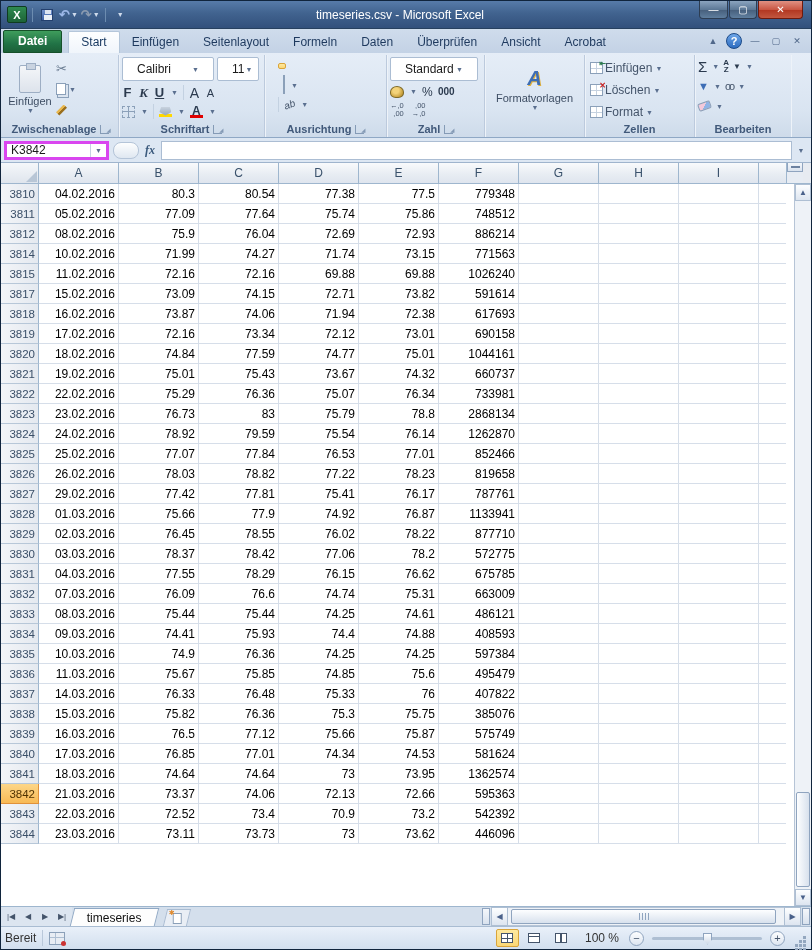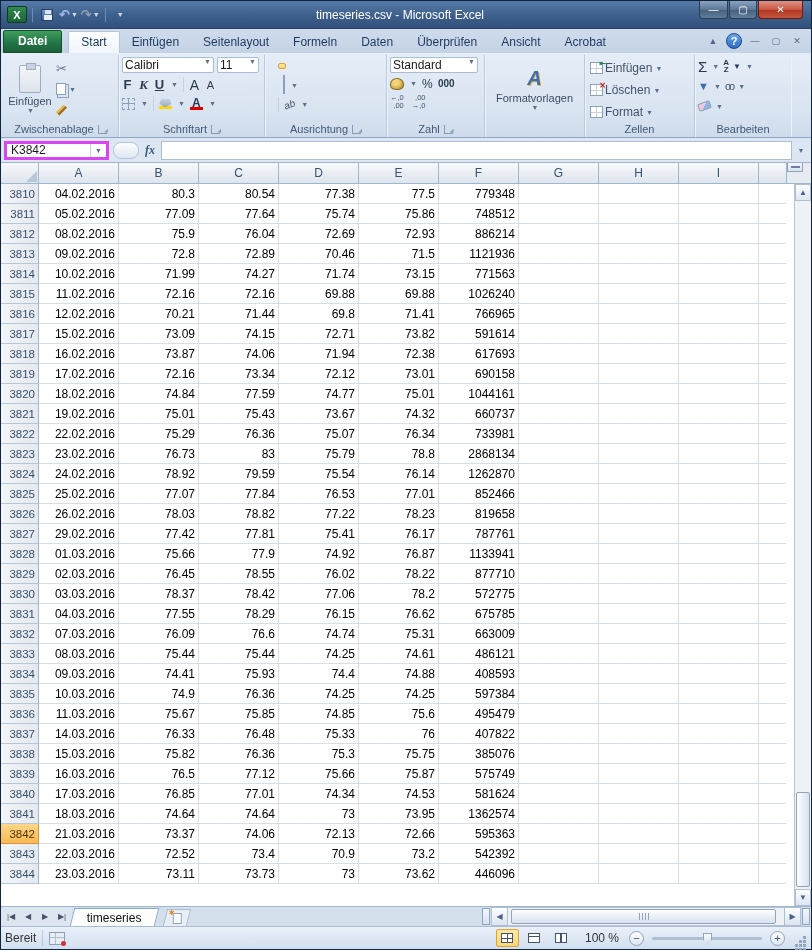--- a/index.html
+++ b/index.html
@@ -43,34 +43,34 @@
   .mini-ctl { width:16px; height:14px; display:flex; align-items:center; justify-content:center;
     font-size:9px; color:#51688a; }
   .help-circle { width:16px; height:16px; border-radius:50%; background:linear-gradient(#6ea6e8,#2d6cc0);
     color:#fff; font-size:11px; font-weight:bold; display:flex; align-items:center; justify-content:center; border:1px solid #1c4a88; }
 
   
   .ribbon { height:85px; background:linear-gradient(#e5edf7,#d9e4f1 70%,#cedbea);
     border-bottom:1px solid #8fa8c5; display:flex; padding:2px 0 0 2px; }
   .rgroup { display:flex; flex-direction:column; border-right:1px solid #bccadd; box-shadow:1px 0 0 #eef3f9; padding:2px 3px 0 3px; }
   .rgroup-body { flex:1; display:flex; }
-  .rgroup-label { height:16px; font-size:11px; color:#41597a; text-align:center; display:flex; align-items:center; justify-content:center; gap:4px; }
+  .rgroup-label { height:16px; font-size:11px; color:#41597a; text-align:center; display:flex; align-items:center; justify-content:center; gap:4px;font-weight:bold; }
   .dlg { width:9px; height:9px; border-left:1px solid #7d94b1; border-bottom:1px solid #7d94b1; position:relative; opacity:.9; }
   .dlg:after { content:"◢"; position:absolute; right:-1px; bottom:0px; font-size:5px; color:#7d94b1; }
   .bigbtn { width:48px; display:flex; flex-direction:column; align-items:center; justify-content:center; color:#3d4d63; }
   .clipboard { width:22px; height:28px; background:linear-gradient(#f4f6f9,#dde3ec); border:1px solid #9daec4; border-radius:2px; position:relative; }
   .clipboard:before { content:""; position:absolute; top:-3px; left:6px; width:8px; height:5px; background:#c9d3e0; border:1px solid #9daec4; }
   .bigbtn-label { font-size:11px; color:#3d4d63; margin-top:2px; }
   .minicol { display:flex; flex-direction:column; justify-content:flex-start; gap:3px; padding-top:2px; }
   .sbtn { height:18px; display:flex; align-items:center; font-size:12px; color:#44546a; padding:0 2px; gap:2px; }
   .scissors { color:#6a7c92; font-size:13px; }
   .copy-ic { width:10px; height:12px; border:1px solid #8ba0b9; background:#fff; box-shadow:2px 2px 0 #dbe4ef,2px 2px 0 1px #8ba0b9; }
   .brush-ic { width:11px; height:11px; background:linear-gradient(135deg,#e8b64c 50%,#9a6f1e 50%); clip-path:polygon(0 70%,70% 0,100% 30%,30% 100%); }
-  .combo { background:#fff; border:1px solid #abbdd3; height:16px; display:flex; font-size:12px; color:#1a1a1a;
-    padding:0 2px; justify-content:space-between; border-radius:2px; }
+  .combo { background:#fff; border:1px solid #abbdd3; height:24px; display:flex; align-items:center; font-size:12px; color:#1a1a1a;
+    padding:0 14px; justify-content:space-between; border-radius:2px; }
   .fontrow { display:flex; gap:3px; margin-bottom:2px; }
   .btnrow { display:flex; align-items:center; gap:5px; height:19px; }
   .fmt { font-size:13px; color:#2b3a4e; min-width:11px; text-align:center; }
   .sepv { width:1px; height:15px; background:#c3d1e1; }
   .colorbar { display:inline-block; width:13px; height:3px; margin-top:-2px; }
   .stack { display:flex; flex-direction:column; align-items:center; line-height:10px; }
   .hl { background:linear-gradient(#fee9a0,#fbd776); border:1px solid #d9a43a; border-radius:2px; }
   .lines { width:14px; height:11px; background:repeating-linear-gradient(to bottom,#44546a 0 1.5px,transparent 1.5px 4px); }
   .lines.short { width:11px; }
   .grid-ic { width:13px; height:12px; border:1px dashed #8ba0b9; background:
@@ -489,66 +489,40 @@
             <div class="cell">76.04</div>
             <div class="cell">72.69</div>
             <div class="cell">72.93</div>
             <div class="cell">886214</div>
             <div class="cell empty"></div>
             <div class="cell empty"></div>
             <div class="cell empty"></div>
             <div class="cell sliver empty"></div>
           </div>
           <div class="grow">
-            <div class="rowhdr">3813</div>
-            <div class="cell">09.02.2016</div>
-            <div class="cell">72.8</div>
-            <div class="cell">72.89</div>
-            <div class="cell">70.46</div>
-            <div class="cell">71.5</div>
-            <div class="cell">1121936</div>
-            <div class="cell empty"></div>
-            <div class="cell empty"></div>
-            <div class="cell empty"></div>
-            <div class="cell sliver empty"></div>
-          </div>
-          <div class="grow">
             <div class="rowhdr">3814</div>
             <div class="cell">10.02.2016</div>
             <div class="cell">71.99</div>
             <div class="cell">74.27</div>
             <div class="cell">71.74</div>
             <div class="cell">73.15</div>
             <div class="cell">771563</div>
             <div class="cell empty"></div>
             <div class="cell empty"></div>
             <div class="cell empty"></div>
             <div class="cell sliver empty"></div>
           </div>
           <div class="grow">
             <div class="rowhdr">3815</div>
             <div class="cell">11.02.2016</div>
             <div class="cell">72.16</div>
             <div class="cell">72.16</div>
             <div class="cell">69.88</div>
             <div class="cell">69.88</div>
             <div class="cell">1026240</div>
-            <div class="cell empty"></div>
-            <div class="cell empty"></div>
-            <div class="cell empty"></div>
-            <div class="cell sliver empty"></div>
-          </div>
-          <div class="grow">
-            <div class="rowhdr">3816</div>
-            <div class="cell">12.02.2016</div>
-            <div class="cell">70.21</div>
-            <div class="cell">71.44</div>
-            <div class="cell">69.8</div>
-            <div class="cell">71.41</div>
-            <div class="cell">766965</div>
             <div class="cell empty"></div>
             <div class="cell empty"></div>
             <div class="cell empty"></div>
             <div class="cell sliver empty"></div>
           </div>
           <div class="grow">
             <div class="rowhdr">3817</div>
             <div class="cell">15.02.2016</div>
             <div class="cell">73.09</div>
             <div class="cell">74.15</div>

